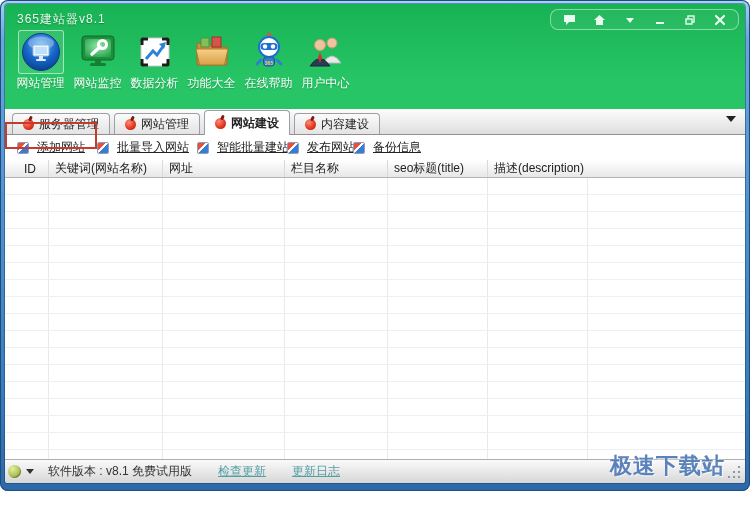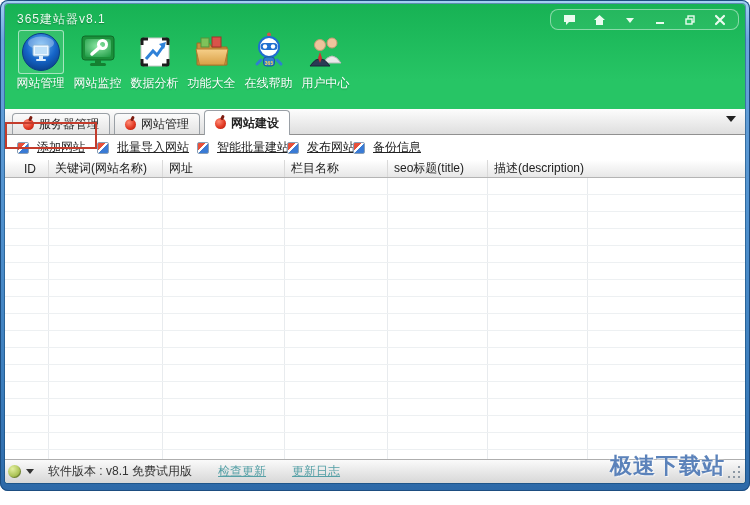--- a/index.html
+++ b/index.html
@@ -243,20 +243,24 @@
           <span>服务器管理</span>
         </div>
         <div class="tab">
           <span class="apple"></span>
           <span>网站管理</span>
         </div>
         <div class="tab active">
           <span class="apple"></span>
           <span>网站建设</span>
         </div>
+        <div class="tab">
+          <span class="apple"></span>
+          <span>内容建设</span>
+        </div>
         <span class="tab-overflow"></span>
       </div>
 
       <div class="actionbar">
         <div class="act" style="left:12px">
           <span class="mini-ic"></span>
           <span>添加网站</span>
         </div>
         <div class="act" style="left:92px">
           <span class="mini-ic"></span>

